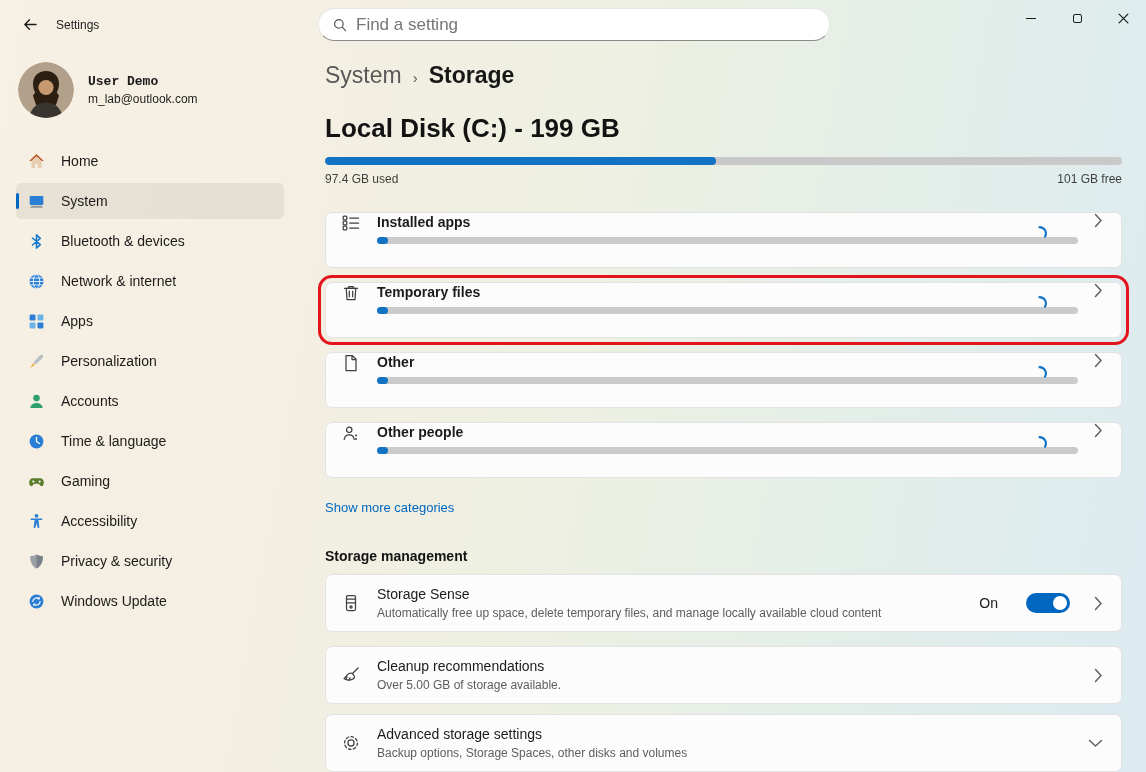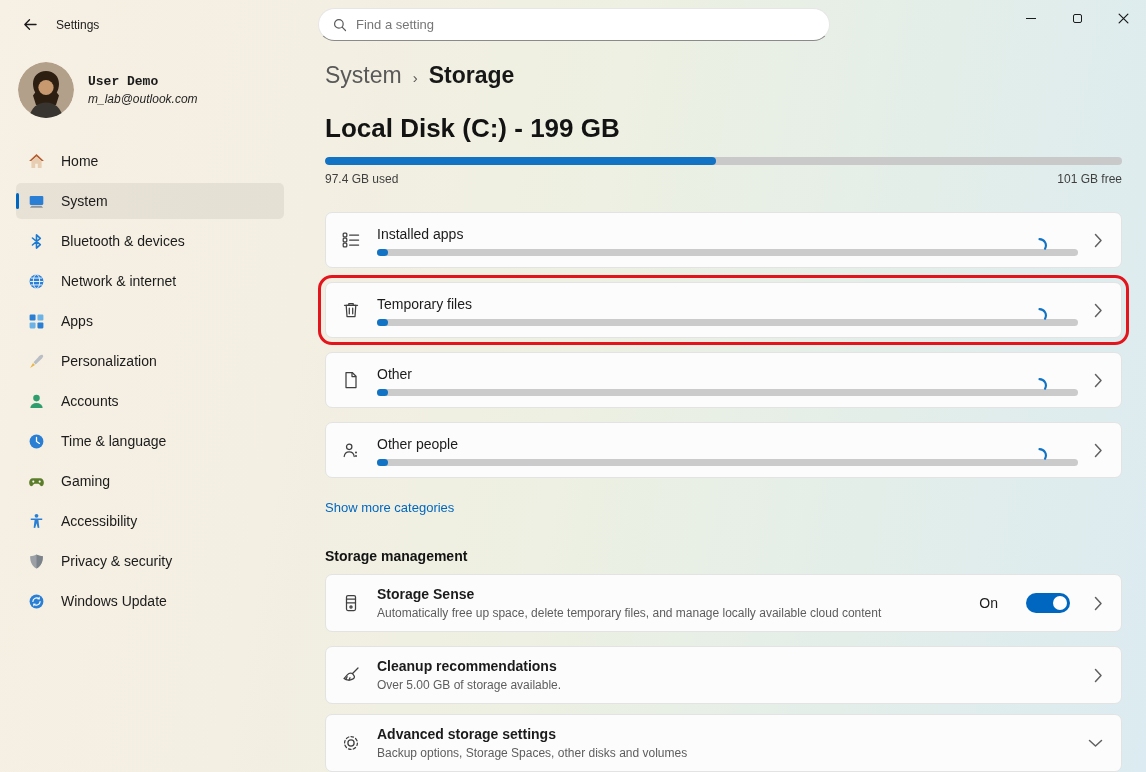--- a/index.html
+++ b/index.html
@@ -10,35 +10,35 @@
     background:linear-gradient(100deg,#f7f0e4 0%,#f3efe2 28%,#edf0e2 50%,#e3eee9 75%,#dcebf1 100%); }
 
   
   .titlebar { position:absolute; top:0; left:0; right:0; height:48px; }
   .back-button { position:absolute; left:12px; top:11px; width:34px; height:27px; border:none; background:transparent;
     border-radius:4px; display:flex; align-items:center; justify-content:center; cursor:pointer; }
   .window-title { position:absolute; left:56px; top:18px; font-size:12px; color:#1b1b1b; }
   .search-box { position:absolute; left:318px; top:8px; width:512px; height:33px; background:#ffffff;
     border:1px solid #e6e6e6; border-bottom:1px solid #8a8a8a; border-radius:17px;
     display:flex; align-items:center; gap:9px; padding:0 14px; }
-  .search-input { flex:1; border:none; outline:none; background:transparent; font-size:13px; color:#1b1b1b;
+  .search-input { flex:1; border:none; outline:none; background:transparent; font-size:17px; color:#1b1b1b;
     font-family:inherit; }
   .search-input::placeholder { color:#767676; }
   .win-controls { position:absolute; right:0; top:0; display:flex; }
   .win-btn { width:46px; height:36px; display:flex; align-items:center; justify-content:center;
     background:transparent; border:none; cursor:pointer; }
   .glyph-min { width:10px; height:1px; background:#1b1b1b; display:block; }
   .glyph-max { width:9px; height:9px; border:1px solid #1b1b1b; border-radius:2px; display:block; }
 
   
   .sidebar { position:absolute; left:0; top:48px; width:300px; bottom:0; padding:14px 16px 0; }
   .user-block { display:flex; align-items:center; gap:14px; padding-left:2px; cursor:pointer; }
   .avatar { width:56px; height:56px; border-radius:50%; overflow:hidden; flex:none; }
   .user-name { font-size:13px; font-weight:700;font-family:Liberation Mono, monospace; }
-  .user-email { font-size:12px; color:#1f1f1f; margin-top:3px;font-style:italic; }
+  .user-email { font-size:12px; color:#1f1f1f; margin-top:3px; }
   .nav { margin-top:25px; }
   .nav-item { position:relative; height:36px; margin-bottom:4px; border-radius:5px; display:flex; align-items:center;
     gap:16px; padding:0 12px; font-size:14px; cursor:pointer; }
   .nav-item.selected { background:rgba(0,0,0,0.057); }
   .nav-pill { position:absolute; left:0; top:10px; width:3px; height:16px; border-radius:2px; background:#0067c0; display:none; }
   .nav-item.selected .nav-pill { display:block; }
   .nico { width:17px; height:17px; flex:none; display:flex; }
   .nico svg { width:100%; height:100%; }
 
   
@@ -47,38 +47,38 @@
   .crumb-parent { color:#595959; cursor:pointer; }
   .crumb-sep { color:#595959; font-size:15px; padding-top:3px; }
   .crumb-current { color:#171717; font-weight:600; }
   .disk-title { margin-top:24px; font-size:26px; font-weight:600; color:#131313; }
   .disk-bar { margin-top:13px; height:8px; border-radius:4px; background:#c9c9c9; position:relative; overflow:hidden; }
   .disk-fill { position:absolute; left:0; top:0; bottom:0; border-radius:4px; background:#1273c5; }
   .disk-labels { display:flex; justify-content:space-between; margin-top:7px; font-size:12px; color:#3f3f3f; }
 
   .card { background:#fcfcfc; border:1px solid #e3e3e3; border-radius:7px; }
   .cat-list { margin-top:26px; }
-  .cat-card { height:56px; margin-bottom:14px; display:flex; align-items:center; gap:16px; padding:0 18px 0 15px; cursor:pointer; }
+  .cat-card { height:56px; margin-bottom:14px; display:flex; gap:16px; padding:0 18px 0 15px; cursor:pointer;font-weight:bold; }
   .cat-card.highlighted { outline:3px solid #e3141c; outline-offset:4px; }
   .oico { width:20px; height:20px; flex:none; }
   .oico .st { stroke:#3f3f3f; stroke-width:1.25; fill:none; stroke-linecap:round; stroke-linejoin:round; }
   .cat-body { flex:1; position:relative; padding-top:1px; }
   .cat-label { font-size:14px; }
   .cat-bar { margin-top:7px; height:7px; border-radius:4px; background:#cbcbcb; position:relative; }
   .cat-fill { position:absolute; left:0; top:0; bottom:0; width:11px; border-radius:4px; background:#1273c5; }
   .spinner { position:absolute; right:30px; top:12px; width:17px; height:17px; }
   .chev { flex:none; display:flex; }
 
   .show-more { margin-top:8px; font-size:13px; color:#0067c0; cursor:pointer; display:inline-block; }
 
   .section-heading { margin-top:32px; font-size:14px; font-weight:700; color:#131313; }
   .mgmt-card { margin-top:10px; display:flex; align-items:center; gap:16px; padding:10px 18px 10px 15px; min-height:58px; cursor:pointer; }
   .mgmt-card.cleanup { margin-top:14px; }
   .mgmt-body { flex:1; }
-  .mgmt-label { font-size:14px;font-weight:bold; }
+  .mgmt-label { font-size:14px; }
   .mgmt-desc { font-size:12px; color:#5d5d5d; margin-top:4px; }
   .toggle-wrap { display:flex; align-items:center; gap:28px; margin-right:8px; }
   .toggle-label { font-size:14px; }
   .toggle { width:44px; height:20px; border-radius:10px; background:#0067c0; position:relative; cursor:pointer; flex:none; }
   .toggle-knob { position:absolute; right:3px; top:3px; width:14px; height:14px; border-radius:50%; background:#ffffff; }
 </style>
 </head>
 <body>
 
 <div class="window">

